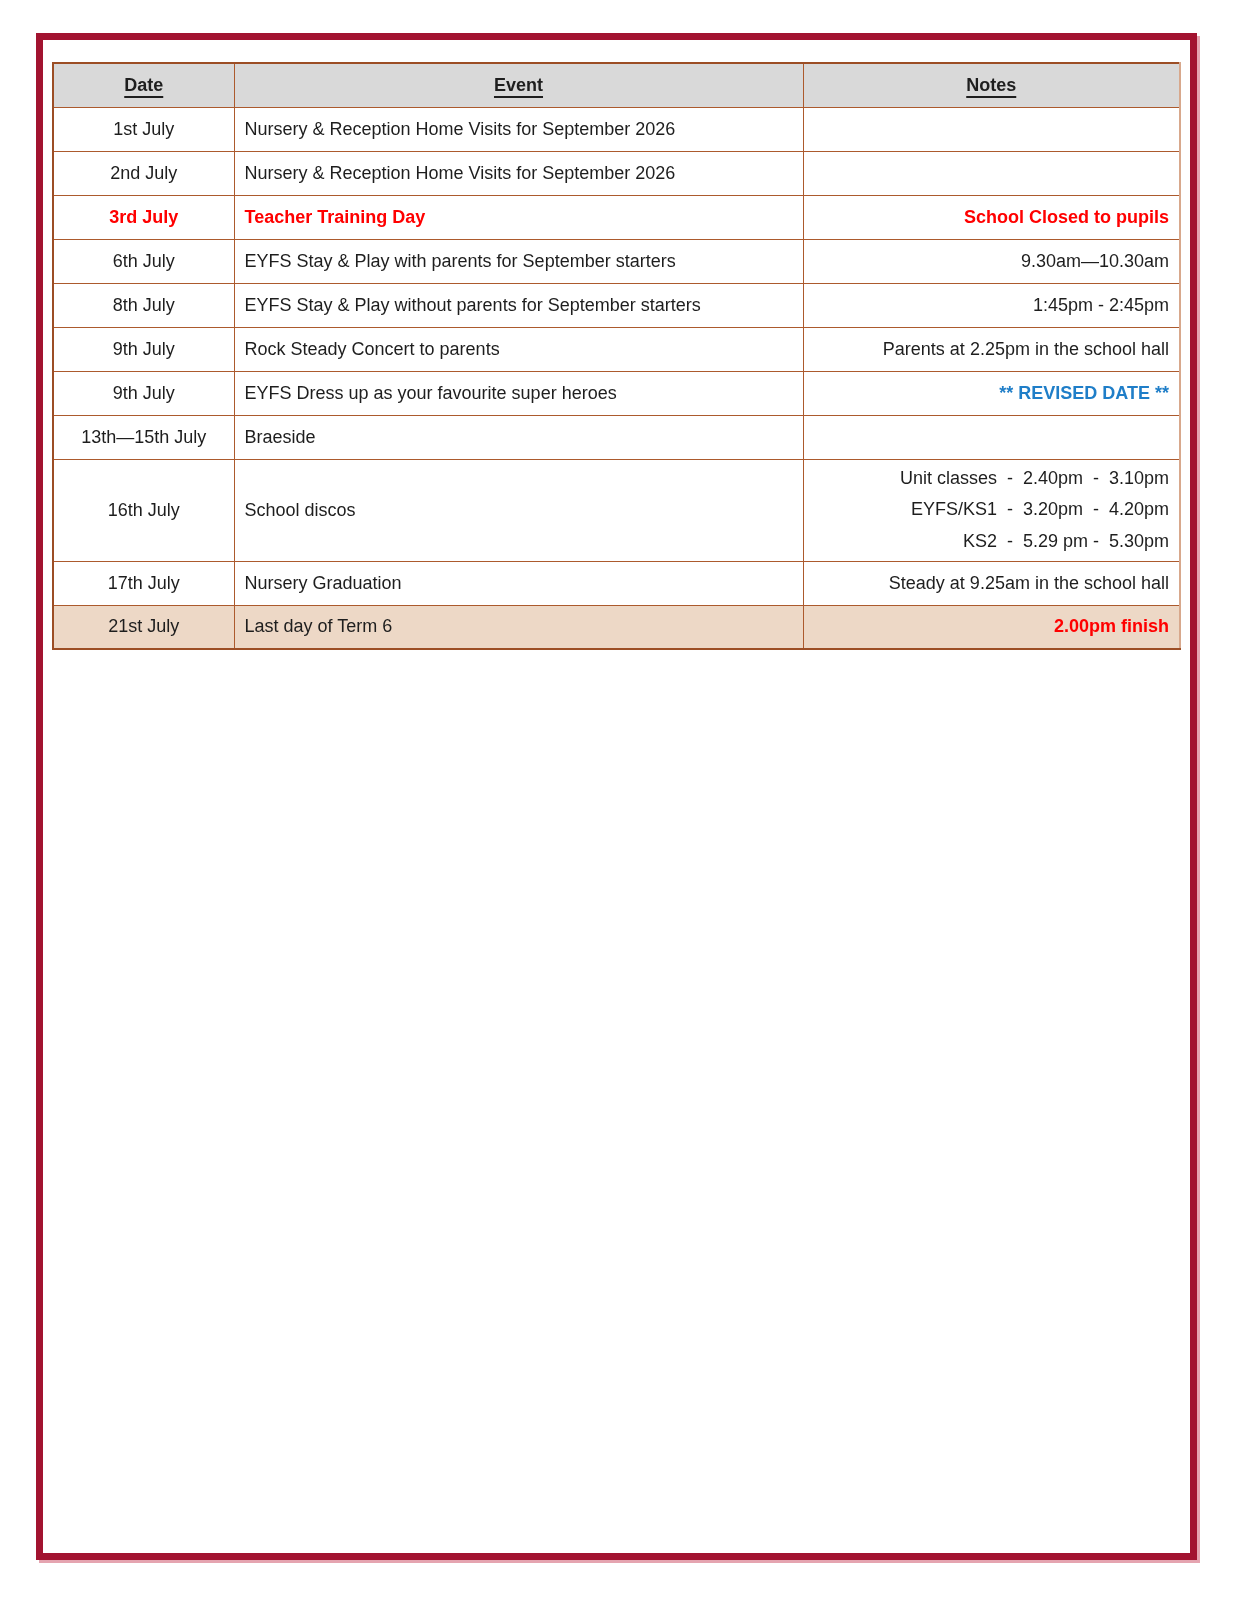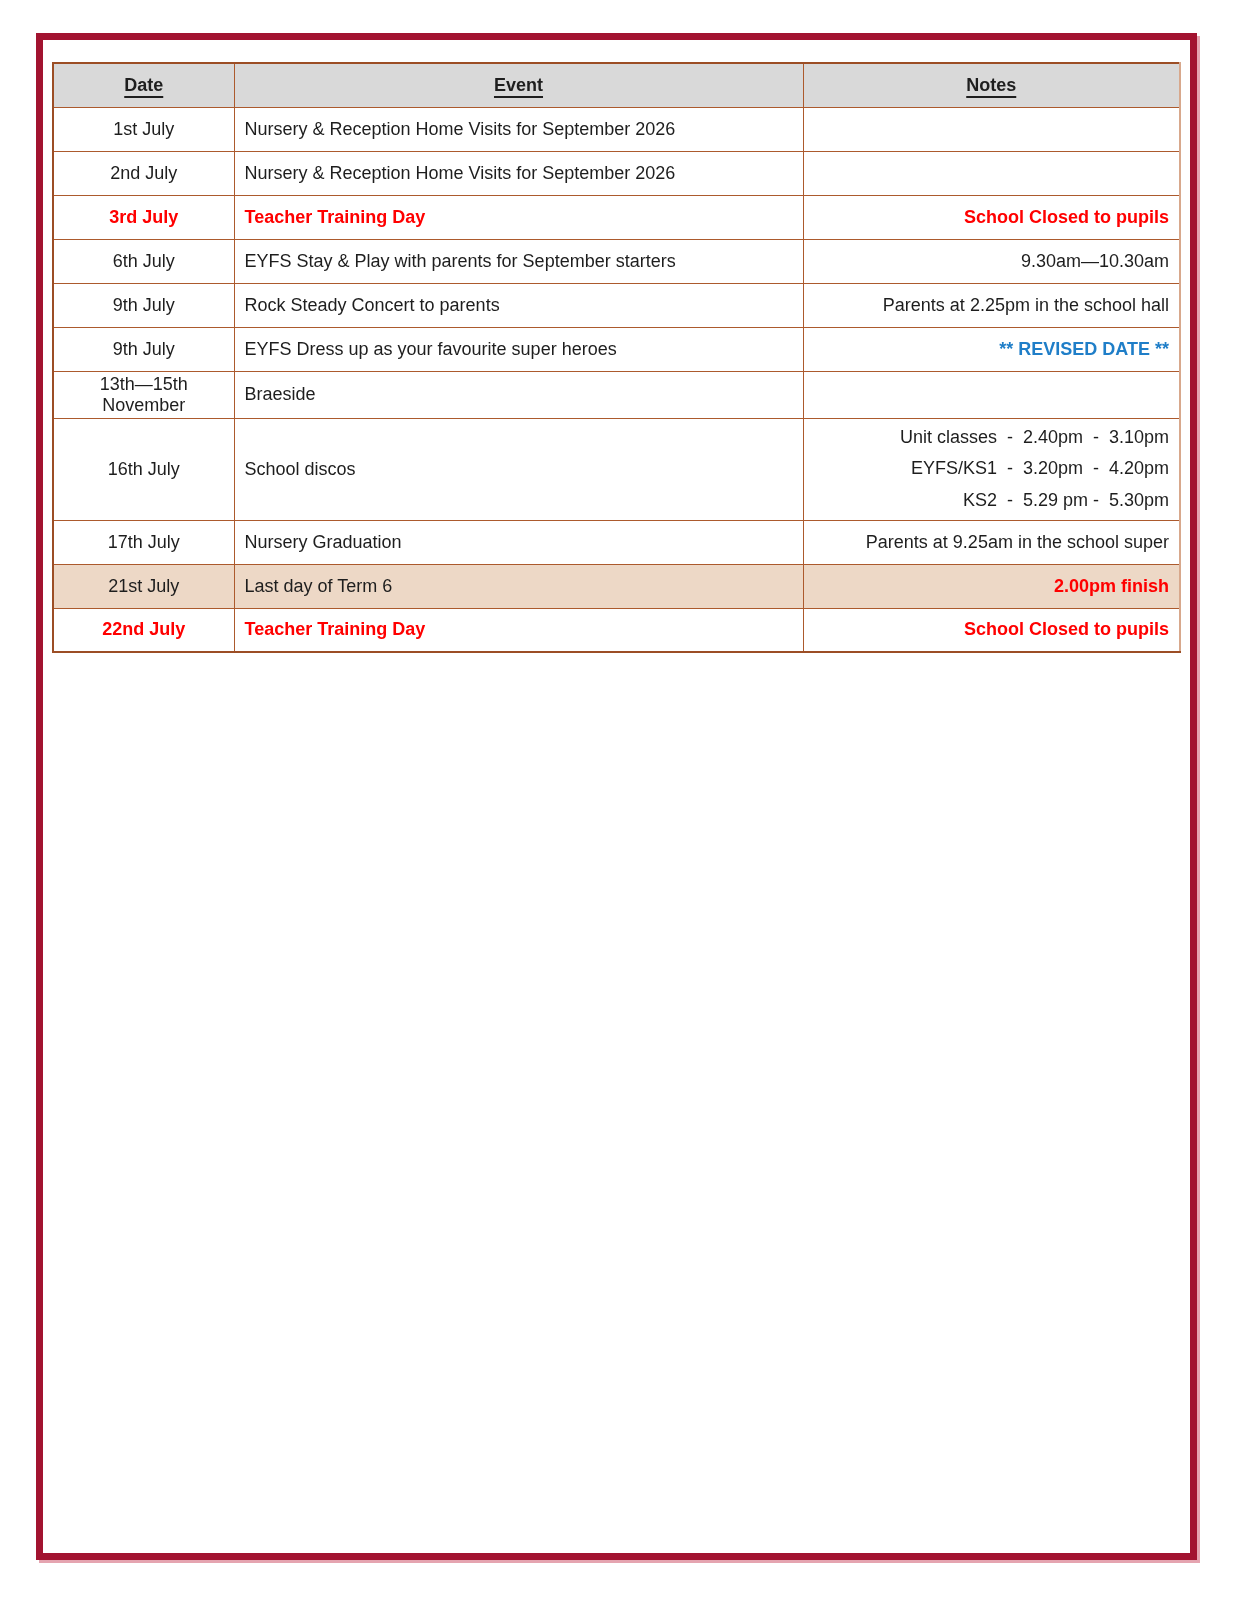--- a/index.html
+++ b/index.html
@@ -102,52 +102,52 @@
             <td class="date">3rd July</td>
             <td class="event">Teacher Training Day</td>
             <td class="notes">School Closed to pupils</td>
           </tr>
           <tr>
             <td class="date">6th July</td>
             <td class="event">EYFS Stay &amp; Play with parents for September starters</td>
             <td class="notes">9.30am—10.30am</td>
           </tr>
           <tr>
+            <td class="date">8th July</td>
+            <td class="event">EYFS Stay &amp; Play without parents for September starters</td>
+            <td class="notes">1:45pm - 2:45pm</td>
+          </tr>
+          <tr>
             <td class="date">9th July</td>
             <td class="event">Rock Steady Concert to parents</td>
             <td class="notes">Parents at 2.25pm in the school hall</td>
           </tr>
           <tr>
             <td class="date">9th July</td>
             <td class="event">EYFS Dress up as your favourite super heroes</td>
             <td class="notes n-blue">** REVISED DATE **</td>
           </tr>
           <tr>
-            <td class="date">13th—15th November</td>
+            <td class="date">13th—15th July</td>
             <td class="event">Braeside</td>
             <td class="notes"></td>
           </tr>
           <tr class="tall">
             <td class="date">16th July</td>
             <td class="event">School discos</td>
             <td class="notes multiline">Unit classes  -  2.40pm  -  3.10pm
 EYFS/KS1  -  3.20pm  -  4.20pm
 KS2  -  5.29 pm -  5.30pm</td>
           </tr>
           <tr>
             <td class="date">17th July</td>
             <td class="event">Nursery Graduation</td>
-            <td class="notes">Parents at 9.25am in the school super</td>
+            <td class="notes">Steady at 9.25am in the school hall</td>
           </tr>
           <tr class="highlight">
             <td class="date">21st July</td>
             <td class="event">Last day of Term 6</td>
             <td class="notes n-red">2.00pm finish</td>
-          </tr>
-          <tr class="emph-red">
-            <td class="date">22nd July</td>
-            <td class="event">Teacher Training Day</td>
-            <td class="notes">School Closed to pupils</td>
           </tr>
         </tbody>
     </table>
   </div>
 </div>
 
 </body></html>

